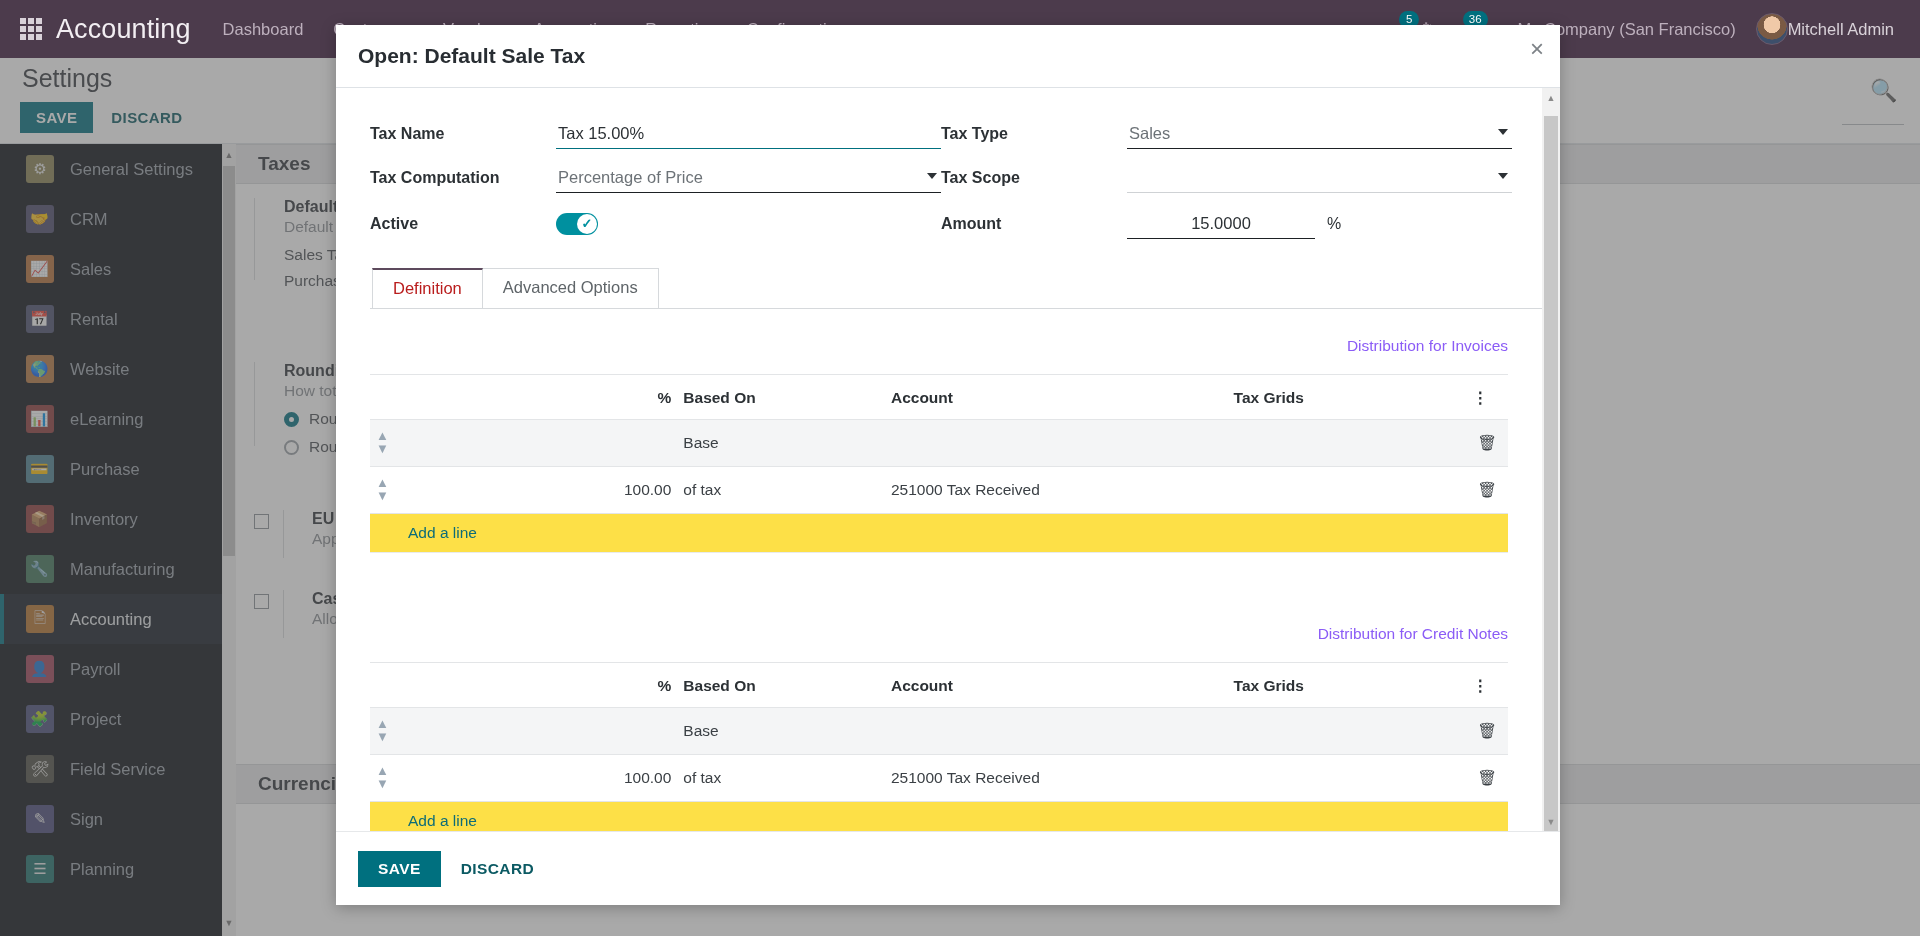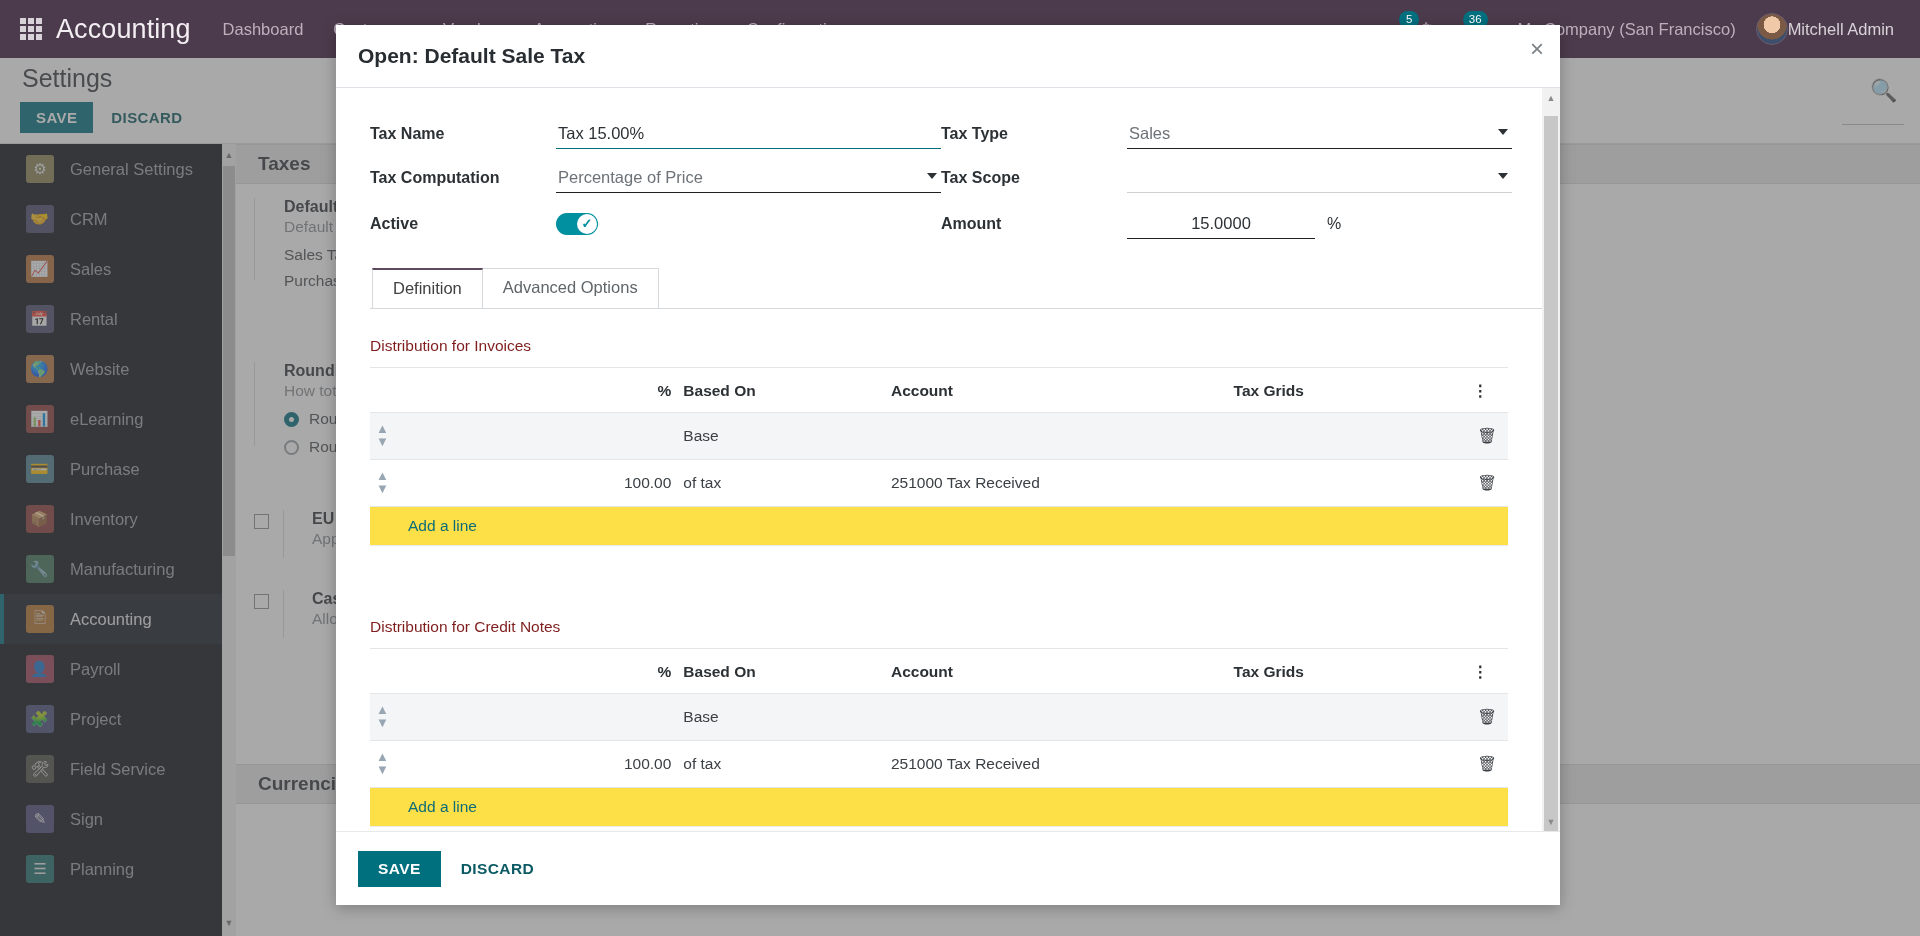--- a/index.html
+++ b/index.html
@@ -133,29 +133,29 @@
     position: relative; border: none; display: block; }
   .toggle::after { content: "✓"; position: absolute; right: 1px; top: 1px;
     width: 20px; height: 20px; border-radius: 50%; background: #fff; color: #00909f;
     font-size: 13px; line-height: 20px; text-align: center; font-weight: 700; }
 
   
   .tabs { margin: 26px 0 0 34px; display: flex; border-bottom: 1px solid #d6d9dc;
     position: relative; padding-left: 2px; }
   .tab { padding: 9px 20px 10px; font-size: 16.5px; color: #2c3135;
     border: 1px solid #d6d9dc; background: #fff; margin-bottom: -1px; }
-  .tab.active { border-top: 2px solid #5d4a5d; border-bottom-color: #fff; color: #404040; text-align: right; }
+  .tab.active { border-top: 2px solid #5d4a5d; border-bottom-color: #fff; color: #b91c1c; text-align: right; }
   .tab.inactive { color: #5f6569; border-left: none; }
   .tabs::after { content:""; position:absolute; left:0; right:-1196px; bottom:-1px;
     height:1px; background:#d6d9dc; }
 
   
   .dist { margin: 28px 34px 0 34px; }
-  .dist-title { font-size: 15.5px; color: #7f1d1d; padding-bottom: 12px;
-    border-bottom: 1px solid #e3e5e7; }
+  .dist-title { font-size: 15.5px; color: #8b5cf6; padding-bottom: 19px;
+    border-bottom: 1px solid #e3e5e7; text-align: right; }
   table.d-tab { width: 100%; border-collapse: collapse; table-layout: fixed; }
   table.d-tab th { font-size: 15.5px; font-weight: 700; color: #2c3135;
     padding: 14px 6px 12px; text-align: left; }
   table.d-tab th.num { text-align: right; }
   table.d-tab td { font-size: 15.5px; color: #3b4045; padding: 9px 6px; }
   table.d-tab td.num { text-align: right; }
   tr.row-a td { background: #f4f5f6; border-top: 1px solid #e3e5e7;
     border-bottom: 1px solid #e3e5e7; }
   tr.row-b td { background: #fff; border-bottom: 1px solid #e3e5e7; }
   .handle { color: #98a6b3; font-size: 13px; line-height: 1; letter-spacing: 0;

